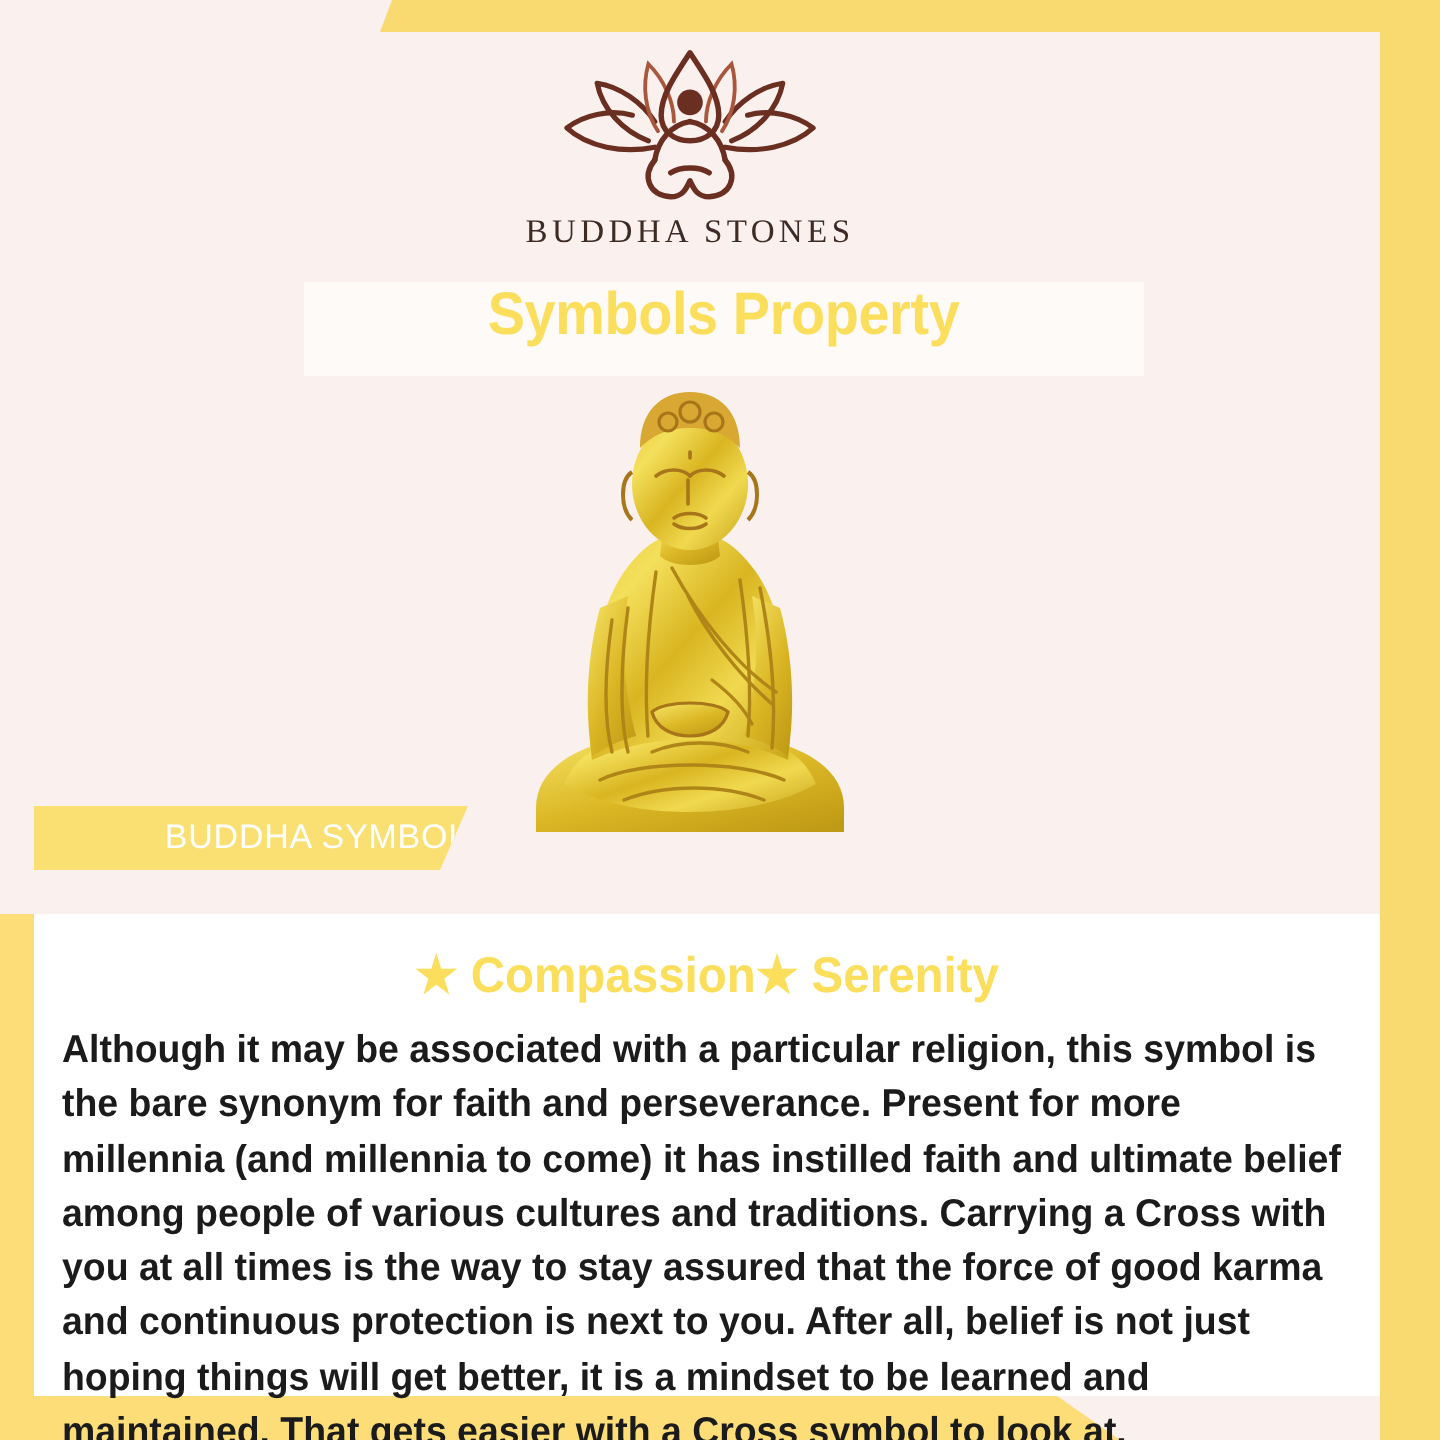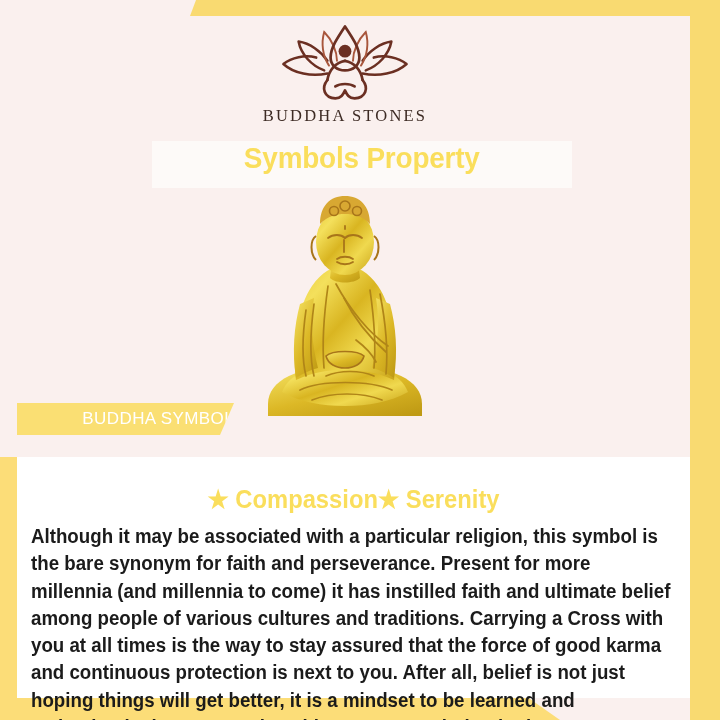--- a/index.html
+++ b/index.html
@@ -109,21 +109,21 @@
     font-size:17px;
     letter-spacing:0.4px;
   }
 
   
   .content-card {
     position:absolute;
     left:17px; top:457px;
     width:673px; height:241px;
     background:#ffffff;
-    padding:28px 14px 0 14px;
+    padding:16px 14px 0 14px;
   }
 
   .headline {
     text-align:center;
     font-family:"Liberation Sans Narrow","Liberation Sans", sans-serif;
     font-weight:bold;
     font-size:25px;
     color:#fade5c;
     white-space:nowrap;
     transform:scaleX(0.95);

